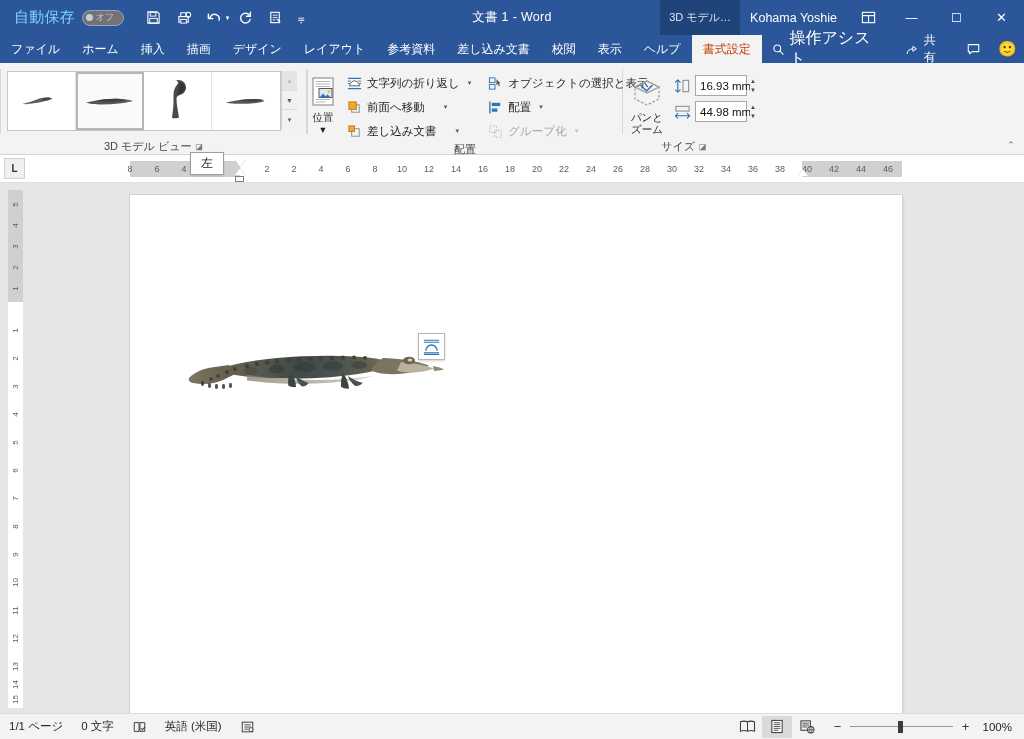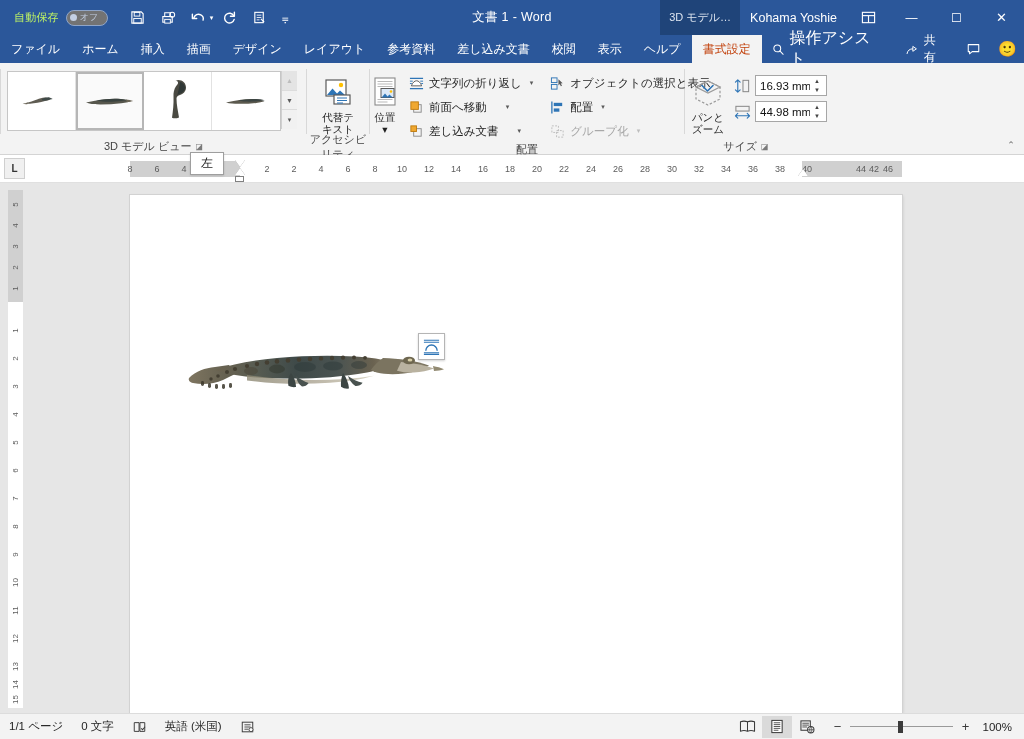--- a/index.html
+++ b/index.html
@@ -14,21 +14,21 @@
   #app { position: relative; width: 1024px; height: 739px; }
 
   
   .titlebar {
     position: absolute; top: 0; left: 0;
     width: 1024px; height: 35px;
     background: #2b579a;
     display: flex; align-items: center;
   }
   .autosave-group { display: flex; align-items: center; padding-left: 14px; gap: 7px; }
-  .autosave-label { color: #bef264; font-size: 11px; letter-spacing: .2px; }
+  .autosave-label { color: #7dd3fc; font-size: 15px; letter-spacing: .2px; }
   .toggle-pill {
     width: 42px; height: 16px; border-radius: 9px;
     border: 1px solid #8fa5c8; background: #737373;
     display: flex; align-items: center; padding: 0 3px; gap: 3px;
   }
   .toggle-knob { width: 7px; height: 7px; border-radius: 50%; background: #c3cfe3; }
   .toggle-text { color: #c3cfe3; font-size: 9px; line-height: 1; }
 
   .qat { display: flex; align-items: center; margin-left: 16px; gap: 2px; }
   .qat-btn {
@@ -149,21 +149,21 @@
   .cmd .ico { width: 16px; height: 16px; display:flex; align-items:center; justify-content:center; flex:none;}
   .cmd .caret { font-size: 7px; color: #5a5a5a; margin-left: 3px; }
   .cmd.disabled .caret { color: #bdbdbd; }
 
   
   .sizecol { display: flex; flex-direction: column; gap: 5px; padding: 8px 6px 0 2px; }
   .sizerow { display: flex; align-items: center; gap: 4px; }
   .sizerow .ico { width: 18px; height: 16px; display:flex; align-items:center; justify-content:center;}
   .spin {
     display: flex; align-items: center;
-    width: 72px; height: 21px; border: 1px solid #a6a6a6; background: #fff;
+    width: 52px; height: 21px; border: 1px solid #a6a6a6; background: #fff;
   }
   .spin input {
     border: none; outline: none; width: 54px; height: 19px;
     font-family: "Liberation Sans", sans-serif; font-size: 11.5px; color: #111;
     padding-left: 4px; background: transparent;
   }
   .spin-arrows { display: flex; flex-direction: column; width: 14px; height: 19px; }
   .spin-arrows span { flex:1; display:flex; align-items:center; justify-content:center; font-size:6px; color:#444; }
 
   .collapse-ribbon {
@@ -439,38 +439,20 @@
         </div>
       </div>
       <div class="rgroup-label">
         <span>3D モデル ビュー</span>
         <span class="dlg-launcher">◪</span>
       </div>
     </div>
 
     <div class="rgroup-sep"></div>
 
-    <div class="rgroup" style="width:62px;">
-      <div class="rgroup-body" style="justify-content:center;">
-        <div class="bigbtn">
-          <span class="glyph">
-            <svg width="32" height="32" viewBox="0 0 32 32">
-                <rect x="4" y="4" width="20" height="16" fill="#fff" stroke="#5a5a5a" stroke-width="1.2"></rect>
-                <circle cx="19" cy="9" r="2.2" fill="#ffc000"></circle>
-                <path d="M5 19l5.5-6.5 4.5 5 3-3 5 4.5H5z" fill="#2e75b6"></path>
-                <rect x="12" y="19" width="16" height="9" fill="#fff" stroke="#5a5a5a" stroke-width="1.2"></rect>
-                <path d="M15 22h10M15 24.5h10M15 27h6" stroke="#2e75b6" stroke-width="1.2"></path>
-              </svg>
-          </span>
-          <span class="cap">代替テ
-キスト</span>
-        </div>
-      </div>
-      <div class="rgroup-label">アクセシビリティ</div>
-    </div>
 
     <div class="rgroup-sep"></div>
 
     <div class="rgroup" style="width:314px;">
       <div class="rgroup-body">
         <div class="bigbtn" style="width:52px;">
           <span class="glyph">
             <svg width="30" height="32" viewBox="0 0 30 32">
                 <rect x="5" y="2" width="20" height="27" fill="#fff" stroke="#8a8a8a" stroke-width="1.1"></rect>
                 <path d="M7.5 5.5h15M7.5 8h15M7.5 10.5h15" stroke="#b9b9b9" stroke-width="1"></path>
@@ -635,21 +617,21 @@
       <span class="hr-num" style="left:434px;">22</span>
       <span class="hr-num" style="left:461px;">24</span>
       <span class="hr-num" style="left:488px;">26</span>
       <span class="hr-num" style="left:515px;">28</span>
       <span class="hr-num" style="left:542px;">30</span>
       <span class="hr-num" style="left:569px;">32</span>
       <span class="hr-num" style="left:596px;">34</span>
       <span class="hr-num" style="left:623px;">36</span>
       <span class="hr-num" style="left:650px;">38</span>
       <span class="hr-num" style="left:677px;">40</span>
-      <span class="hr-num" style="left:744px;">42</span>
+      <span class="hr-num" style="left:704px;">42</span>
       <span class="hr-num" style="left:731px;">44</span>
       <span class="hr-num" style="left:758px;">46</span>
 
       <span class="indent-top" style="left:105px;top:-1px;"></span>
       <span class="indent-bot" style="left:105px;top:7px;"></span>
       <span class="indent-sq" style="left:105px;top:15px;"></span>
       <span class="right-indent" style="left:668px;top:8px;"></span>
     </div>
   </div>
   <div class="ruler-tooltip">左</div>

